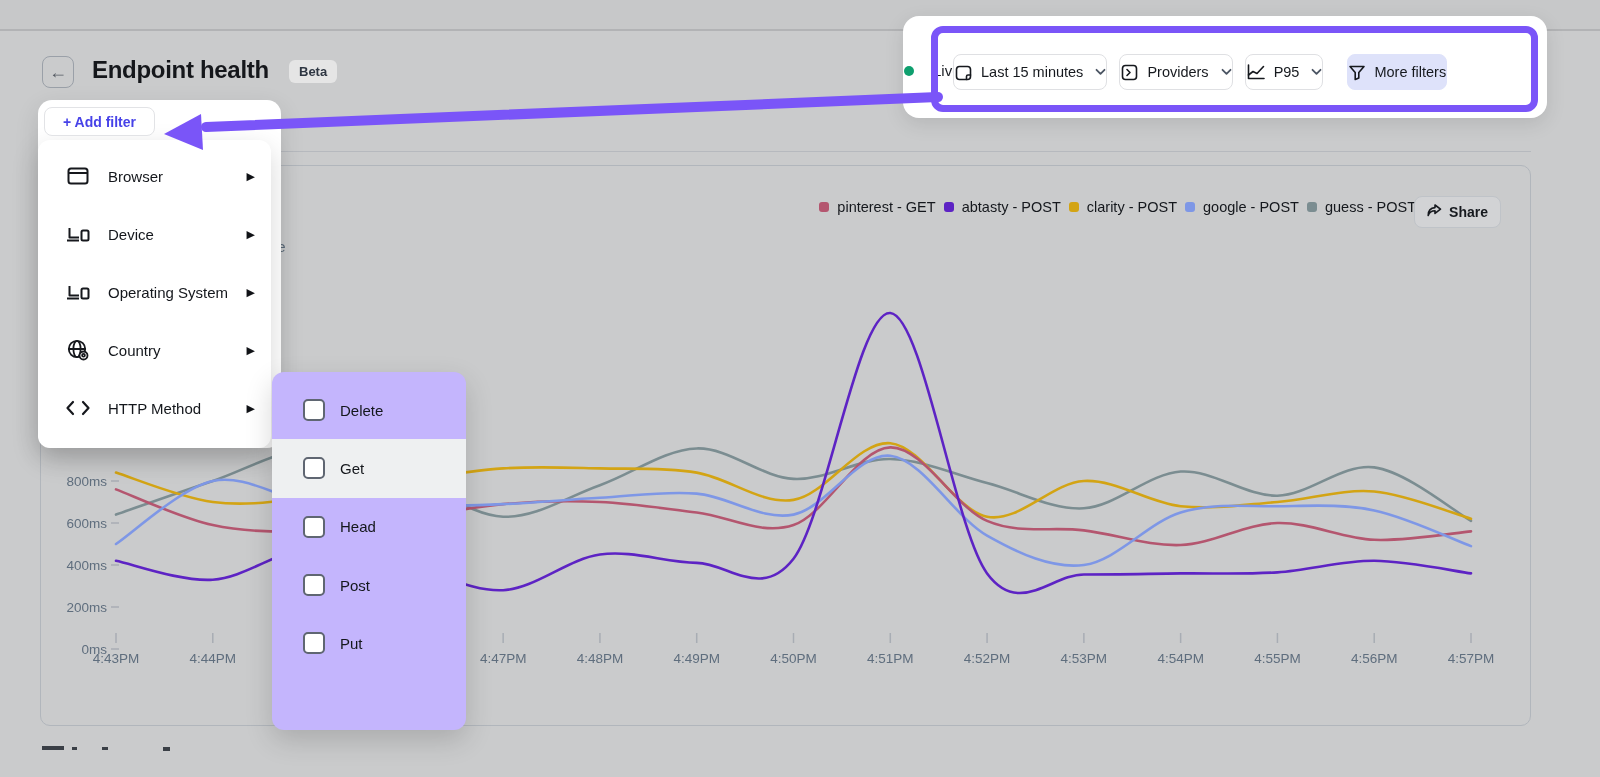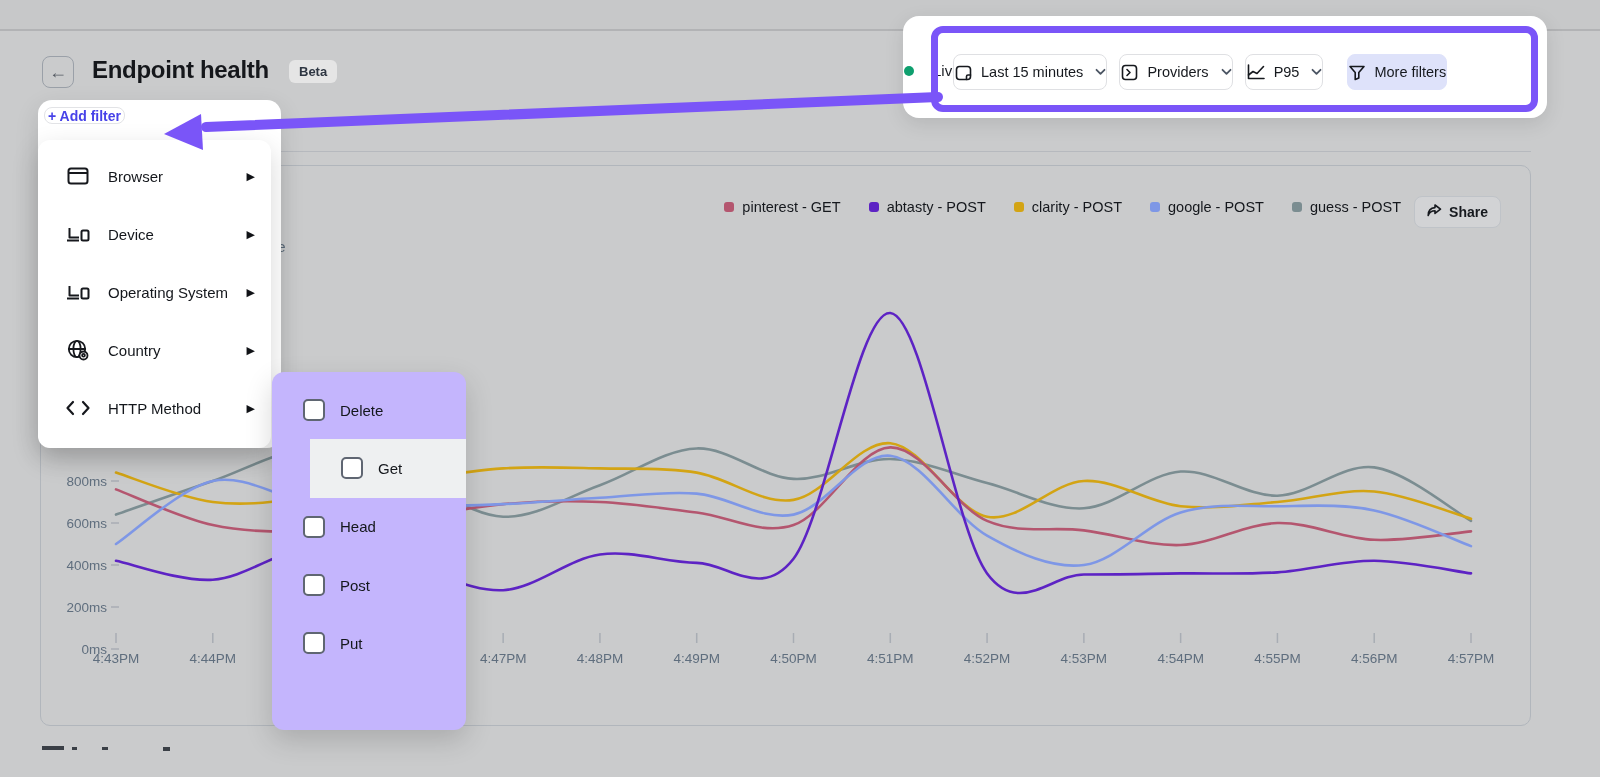--- a/index.html
+++ b/index.html
@@ -14,39 +14,39 @@
   .top-strip{position:absolute;left:0;top:0;width:1600px;height:31px;background:#c7c8c9;border-bottom:2px solid #b2b3b5;}
   
   .back-btn{position:absolute;left:42px;top:56px;width:32px;height:32px;border:1.5px solid #9aa0a8;border-radius:8px;display:flex;align-items:center;justify-content:center;color:#555b63;font-size:18px;background:transparent;cursor:pointer;}
   .page-title{position:absolute;left:92px;top:56px;font-size:24px;font-weight:700;color:#15171b;letter-spacing:-0.3px;}
   .beta-badge{position:absolute;left:289px;top:60px;background:#e5e5e5;color:#2e3642;font-size:13px;font-weight:600;padding:4px 10px;border-radius:6px;}
   .header-divider{position:absolute;left:40px;top:151px;width:1491px;height:1px;background:#b6b9be;}
 
   
   .chart-card{position:absolute;left:40px;top:165px;width:1491px;height:561px;border:1.5px solid #b1b6bc;border-radius:10px;}
   .chart-title-fragment{position:absolute;left:228px;top:72px;font-size:15px;color:#5c6b7a;}
-  .legend{position:absolute;top:33px;right:129px;display:flex;align-items:flex-end;gap:28px;}
+  .legend{position:absolute;top:33px;right:114px;display:flex;align-items:flex-end;gap:8px;}
   .legend-item{display:flex;align-items:center;gap:8px;font-size:14.5px;font-weight:500;color:#15181d;}
   .legend-swatch{width:10px;height:10px;border-radius:3px;display:inline-block;}
   .share-btn{position:absolute;top:30px;right:29px;height:32px;padding:0 12px;display:flex;align-items:center;gap:7px;border:1px solid #bfc3c8;border-radius:8px;background:#d2d3d5;font-size:14px;font-weight:600;color:#16191e;cursor:pointer;}
   #chart-svg{position:absolute;left:0;top:0;}
 
   
   .addfilter-backpanel{position:absolute;left:38px;top:100px;width:243px;height:348px;background:#ffffff;border-radius:14px;box-shadow:0 8px 24px rgba(0,0,0,0.12);z-index:20;}
-  .addfilter-btn{position:absolute;left:44px;top:107px;height:17px;padding:0 3px;display:flex;align-items:center;background:#fff;border:1px solid #e2e3e6;border-radius:8px;font-size:14px;font-weight:700;color:#4742e8;z-index:22;cursor:pointer;}
+  .addfilter-btn{position:absolute;left:44px;top:107px;height:29px;padding:0 18px;display:flex;align-items:center;background:#fff;border:1px solid #e2e3e6;border-radius:8px;font-size:14px;font-weight:700;color:#4742e8;z-index:22;cursor:pointer;}
   .filter-menu{position:absolute;left:38px;top:140px;width:233px;height:308px;background:#fff;border-radius:12px;box-shadow:0 10px 28px rgba(0,0,0,0.16);z-index:21;padding-top:7px;}
   .menu-item{height:58px;display:flex;align-items:center;cursor:pointer;position:relative;}
   .menu-item .mi-icon{position:absolute;left:27px;width:26px;height:26px;display:flex;align-items:center;justify-content:center;color:#16181d;}
   .menu-item .mi-label{position:absolute;left:70px;font-size:15px;color:#14171c;}
   .menu-item .mi-arrow{position:absolute;right:16px;font-size:11px;color:#101216;}
 
   
   .submenu{position:absolute;left:272px;top:372px;width:194px;height:358px;background:#c4b5fd;border-radius:12px;box-shadow:0 10px 28px rgba(0,0,0,0.16);z-index:22;overflow:hidden;padding-top:9px;}
   .sub-item{height:58.3px;display:flex;align-items:center;cursor:pointer;position:relative;}
-  .sub-item.highlighted{background:#eef0f1;margin-left:38px;}
+  .sub-item.highlighted{background:#eef0f1;}
   .sub-checkbox{position:absolute;left:31px;width:22px;height:22px;border:2.5px solid #5f6672;border-radius:5px;background:#fff;}
   .sub-label{position:absolute;left:68px;font-size:15px;color:#14171c;}
 
   
   .filterbar-card{position:absolute;left:903px;top:16px;width:644px;height:102px;background:#fff;border-radius:16px;box-shadow:0 6px 20px rgba(0,0,0,0.10);z-index:30;}
   .live{position:absolute;left:904px;top:62px;display:flex;align-items:center;gap:19px;z-index:31;font-size:15px;font-weight:500;color:#1a1d23;}
   .live-dot{width:10px;height:10px;border-radius:50%;background:#0e9f6e;}
   .purple-box{position:absolute;left:931px;top:26px;width:607px;height:86px;border:7px solid #7a55f8;border-radius:12px;z-index:35;pointer-events:none;}
   .filter-buttons{position:absolute;left:953px;top:54px;display:flex;gap:12px;z-index:31;}
   .fbtn{height:36px;display:flex;align-items:center;gap:8px;padding:0 0;background:#fff;border:1px solid #dfe0e3;border-radius:8px;font-size:14.5px;font-weight:500;color:#16191e;cursor:pointer;white-space:nowrap;}

